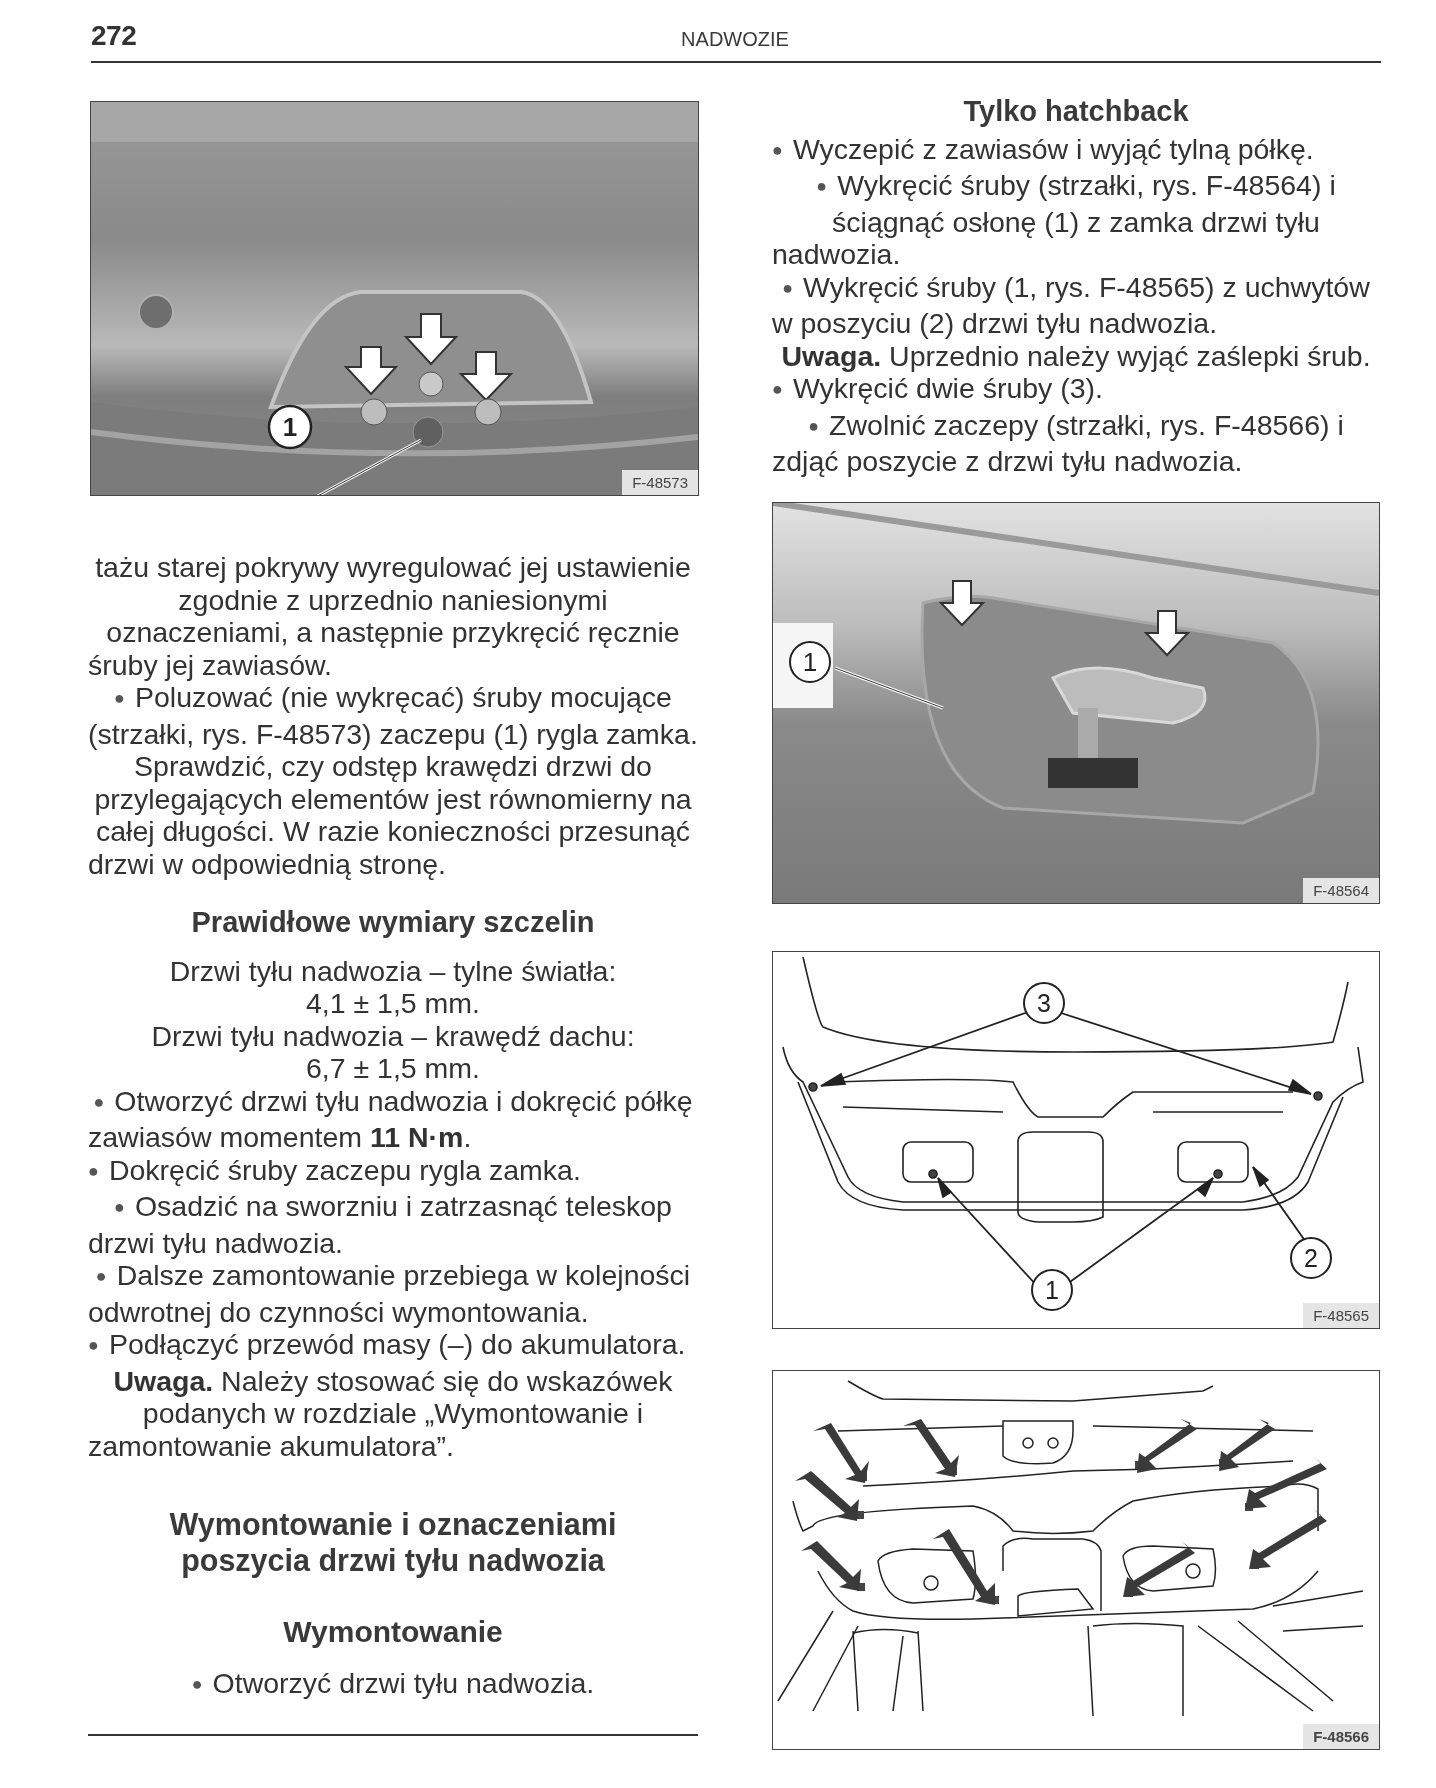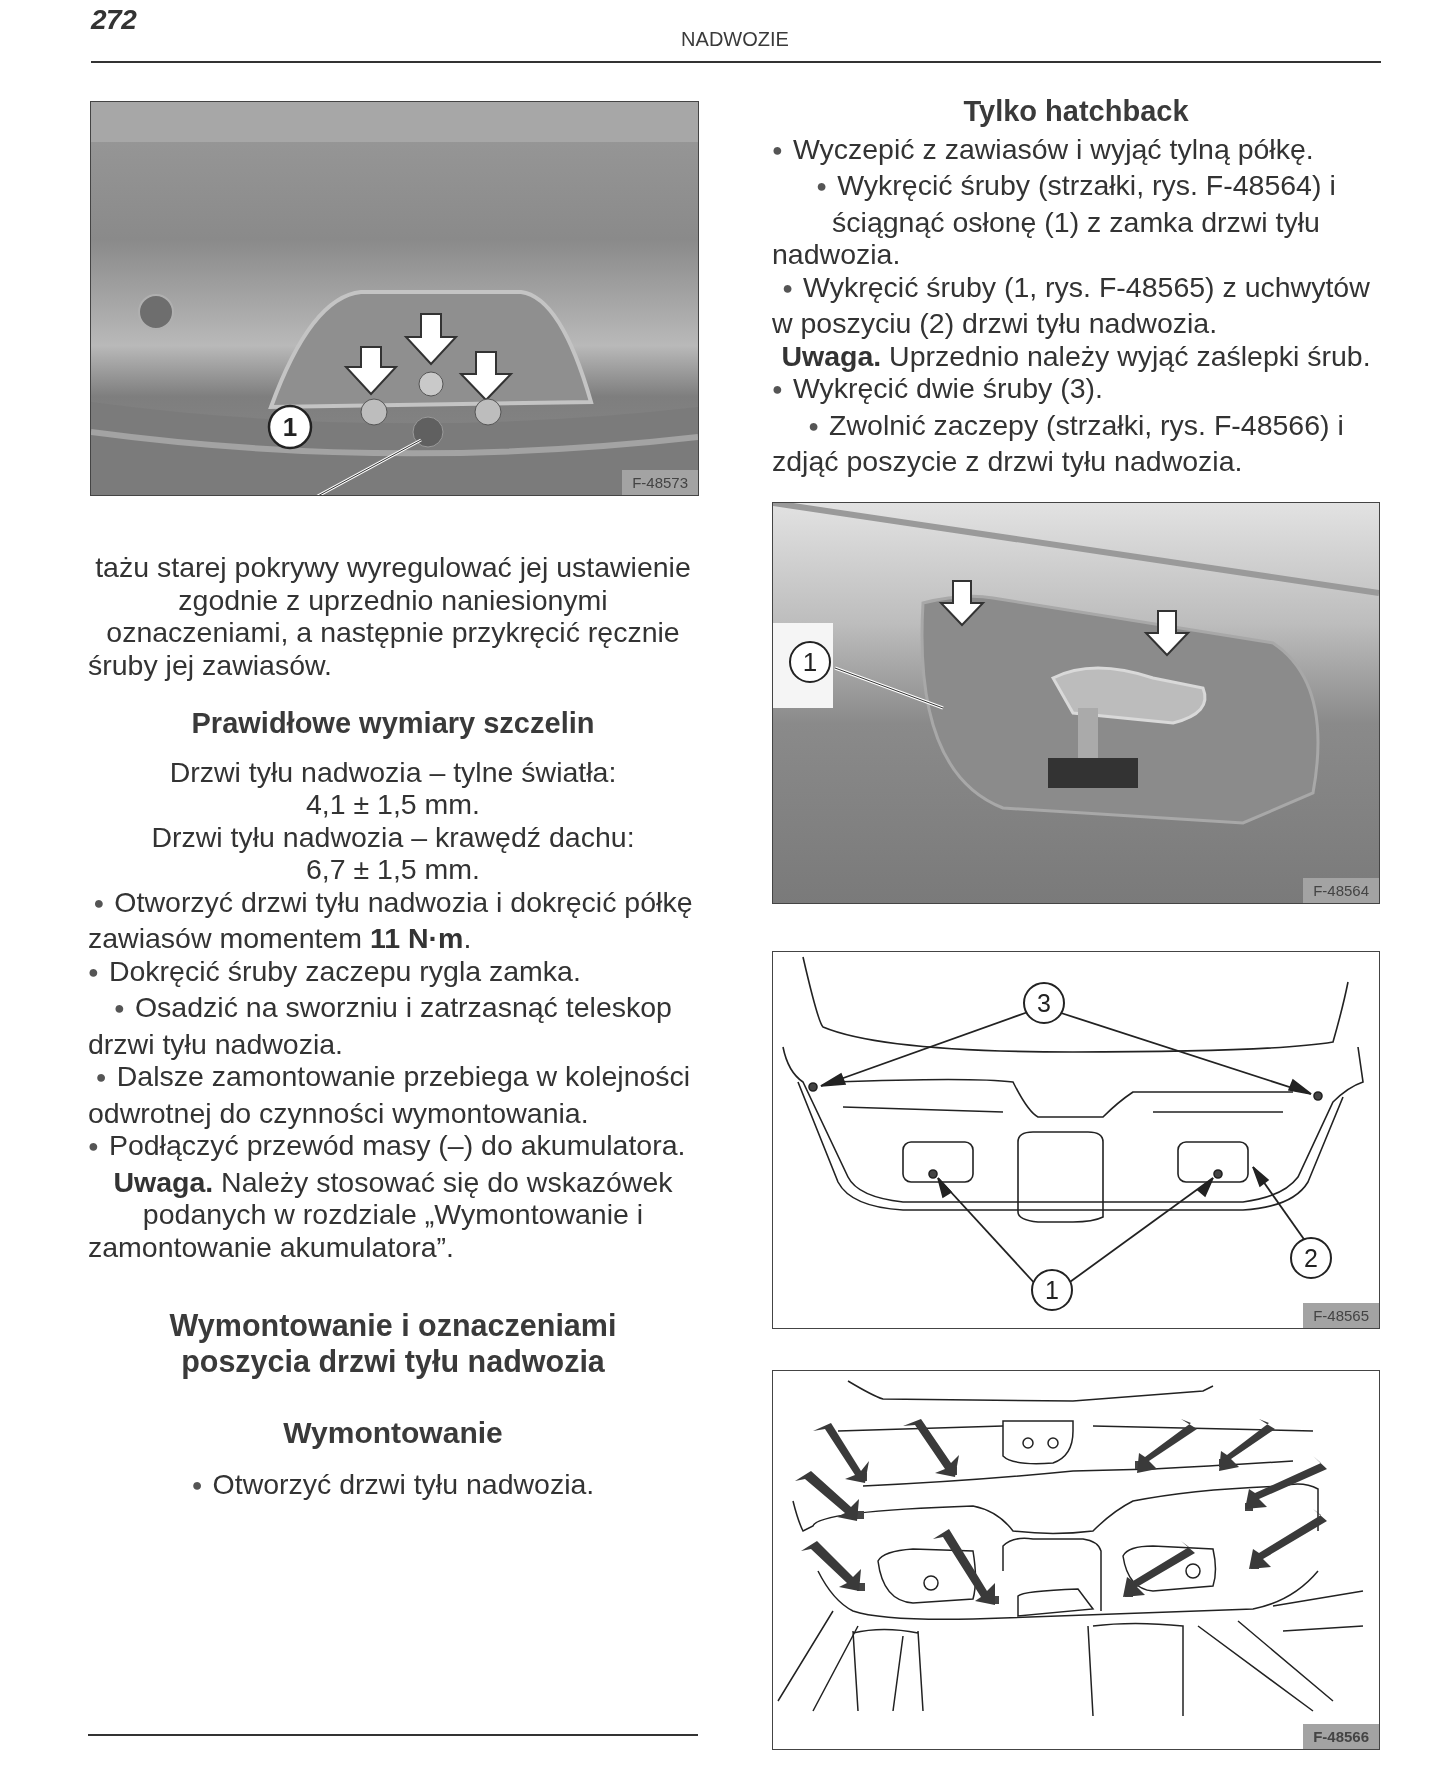--- a/index.html
+++ b/index.html
@@ -1,34 +1,34 @@
 <!DOCTYPE html>
 <html><head>
 <meta charset="utf-8">
 <style>
   html, body { margin: 0; padding: 0; background: #ffffff; }
   body {
     width: 1436px; height: 1788px; position: relative; overflow: hidden;
     font-family: "Liberation Sans", sans-serif; color: #2e2e2e;
   }
-  .page-number { position: absolute; left: 91px; top: 4px; font-size: 28px; font-weight: bold; color: #333; letter-spacing: -0.5px; font-style: italic; }
+  .page-number { position: absolute; left: 91px; top: 20px; font-size: 28px; font-weight: bold; color: #333; letter-spacing: -0.5px; }
   .running-head { position: absolute; left: 0; width: 1470px; top: 28px; text-align: center; font-size: 20px; color: #3a3a3a; }
   .head-rule { position: absolute; left: 91px; top: 61px; width: 1290px; height: 2px; background: #333; }
 
   .col { position: absolute; font-size: 28.5px; line-height: 32.5px; color: #333; }
   .col p { margin: 0; text-align: center; }
   .justify { text-align: justify; text-align-last: left; }
   .bullet::before { content: "\25CF"; font-size: 18px; position: relative; top: -3px; margin-right: 10px; color: #555; }
   .heading { font-weight: bold; font-size: 29px; color: #3a3a3a; }
   .big-heading { font-weight: bold; font-size: 30.5px; line-height: 36px; color: #3a3a3a; }
   .sub-heading { font-weight: bold; font-size: 30px; color: #3a3a3a; }
   .bold { font-weight: bold; }
 
   .figure { position: absolute; border: 1.5px solid #444; background: #fff; overflow: hidden; }
-  .fig-label { position: absolute; right: 0; bottom: 0; background: #a3a3a3; font-size: 15px; padding: 4px 10px; color: #444; }
+  .fig-label { position: absolute; right: 0; bottom: 0; background: #e5e5e5; font-size: 15px; padding: 4px 10px; color: #444; }
   .fig-svg { position: absolute; left: 0; top: 0; width: 100%; height: 100%; }
 
   .foot-rule { position: absolute; left: 88px; top: 1734px; width: 610px; height: 2px; background: #333; }
 </style>
 </head>
 <body>
 
 <div class="page-number">272</div>
 <div class="running-head">NADWOZIE</div>
 <div class="head-rule"></div>
@@ -111,20 +111,21 @@
   </svg>
   <svg style="position:absolute; left:12px; top:134px;" width="50" height="50">
     <circle cx="25" cy="25" r="20" fill="#fff" stroke="#222" stroke-width="2"></circle>
     <text x="25" y="34" text-anchor="middle" font-family="Liberation Sans, sans-serif" font-size="26" fill="#222">1</text>
   </svg>
   <div class="fig-label">F-48564</div>
 </div>
 
 <div class="col" style="left:88px; top:551px; width:610px;">
   <p class="justify">tażu starej pokrywy wyregulować jej ustawienie zgodnie z uprzednio naniesionymi oznaczeniami, a następnie przykręcić ręcznie śruby jej zawiasów.</p>
+  <p class="justify bullet">Poluzować (nie wykręcać) śruby mocujące (strzałki, rys. F-48573) zaczepu (1) rygla zamka. Sprawdzić, czy odstęp krawędzi drzwi do przylegających elementów jest równomierny na całej długości. W razie konieczności przesunąć drzwi w odpowiednią stronę.</p>
   <p class="heading" style="margin-top:26px; margin-bottom:16px;">Prawidłowe wymiary szczelin</p>
   <p>Drzwi tyłu nadwozia – tylne światła:</p>
   <p>4,1 ± 1,5 mm.</p>
   <p>Drzwi tyłu nadwozia – krawędź dachu:</p>
   <p>6,7 ± 1,5 mm.</p>
   <p class="justify bullet"><span>Otworzyć drzwi tyłu nadwozia i dokręcić półkę zawiasów momentem </span><span class="bold">11 N·m</span><span>.</span></p>
   <p class="justify bullet">Dokręcić śruby zaczepu rygla zamka.</p>
   <p class="justify bullet">Osadzić na sworzniu i zatrzasnąć teleskop drzwi tyłu nadwozia.</p>
   <p class="justify bullet">Dalsze zamontowanie przebiega w kolejności odwrotnej do czynności wymontowania.</p>
   <p class="justify bullet">Podłączyć przewód masy (–) do akumulatora.</p>

